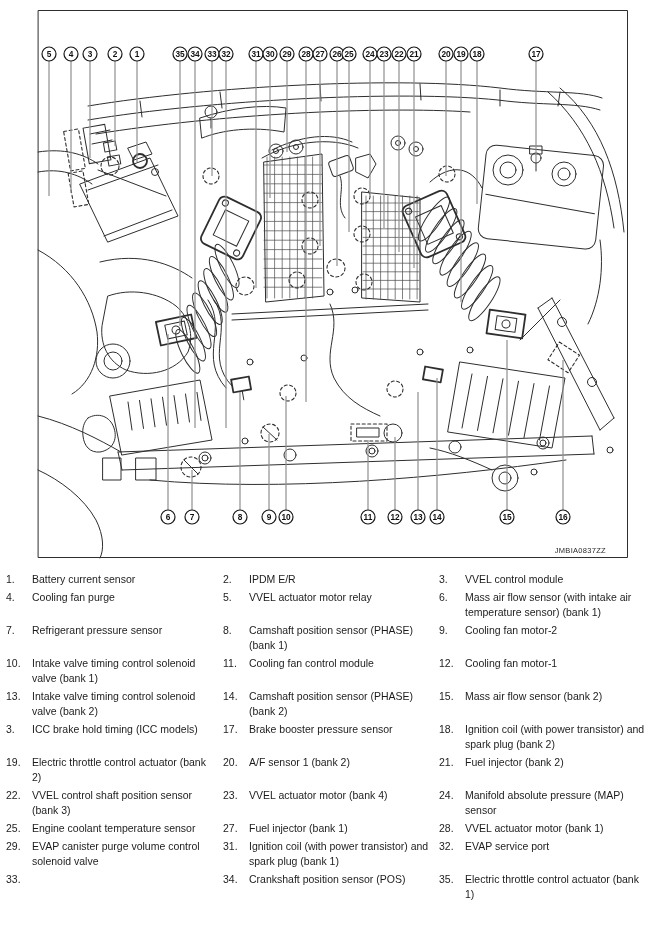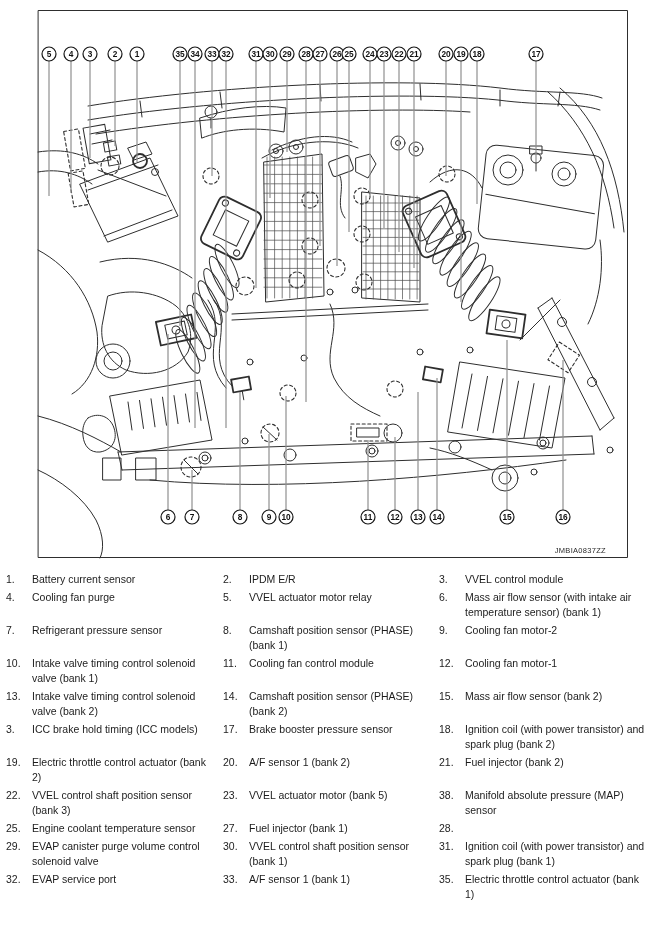--- a/index.html
+++ b/index.html
@@ -535,54 +535,54 @@
     <div class="cell">
       <span class="num">21.</span>
       <span class="txt">Fuel injector (bank 2)</span>
     </div>
     <div class="cell">
       <span class="num">22.</span>
       <span class="txt">VVEL control shaft position sensor (bank 3)</span>
     </div>
     <div class="cell">
       <span class="num">23.</span>
-      <span class="txt">VVEL actuator motor (bank 5)</span>
-    </div>
-    <div class="cell">
-      <span class="num">38.</span>
+      <span class="txt">VVEL actuator motor (bank 4)</span>
+    </div>
+    <div class="cell">
+      <span class="num">24.</span>
       <span class="txt">Manifold absolute pressure (MAP) sensor</span>
     </div>
     <div class="cell">
       <span class="num">25.</span>
       <span class="txt">Engine coolant temperature sensor</span>
     </div>
     <div class="cell">
       <span class="num">27.</span>
       <span class="txt">Fuel injector (bank 1)</span>
     </div>
     <div class="cell">
       <span class="num">28.</span>
+      <span class="txt">VVEL actuator motor (bank 1)</span>
     </div>
     <div class="cell">
       <span class="num">29.</span>
       <span class="txt">EVAP canister purge volume control solenoid valve</span>
     </div>
     <div class="cell">
-      <span class="num">30.</span>
-      <span class="txt">VVEL control shaft position sensor (bank 1)</span>
-    </div>
-    <div class="cell">
       <span class="num">31.</span>
       <span class="txt">Ignition coil (with power transistor) and spark plug (bank 1)</span>
     </div>
     <div class="cell">
       <span class="num">32.</span>
       <span class="txt">EVAP service port</span>
     </div>
     <div class="cell">
       <span class="num">33.</span>
-      <span class="txt">A/F sensor 1 (bank 1)</span>
+    </div>
+    <div class="cell">
+      <span class="num">34.</span>
+      <span class="txt">Crankshaft position sensor (POS)</span>
     </div>
     <div class="cell">
       <span class="num">35.</span>
       <span class="txt">Electric throttle control actuator (bank 1)</span>
     </div>
   </div>
 
 </body></html>

